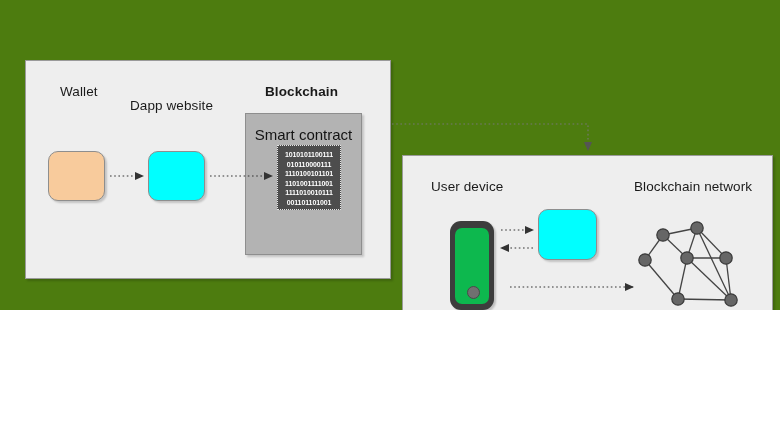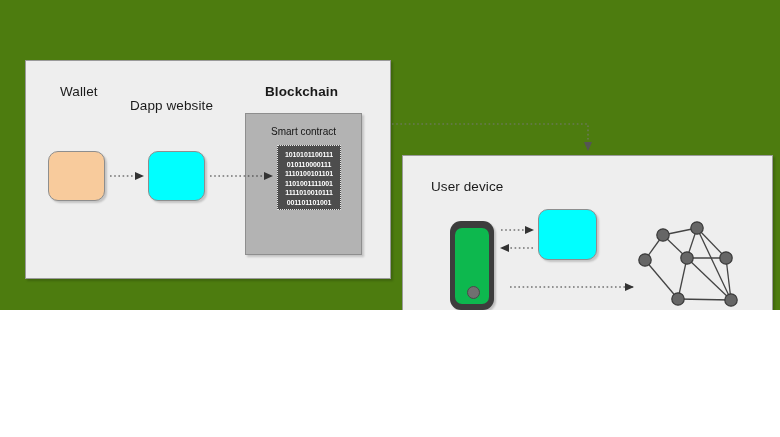--- a/index.html
+++ b/index.html
@@ -49,21 +49,21 @@
     left: 245px; top: 113px; width: 117px; height: 142px;
     background: #b3b3b3;
     border: 1px solid #8e8e8e;
     box-sizing: border-box;
     box-shadow: 2px 2px 2px rgba(0,0,0,0.18);
   }
   #smart-contract-label {
     position: absolute;
     left: 245px; top: 126px; width: 117px;
     text-align: center;
-    font-size: 10px;
+    font-size: 15px;
     color: #141414;
   }
   #smart-contract-box {
     position: absolute;
     left: 277px; top: 145px; width: 64px; height: 65px;
     background: #4d4d4d;
     border: 1px dotted #e6e6e6;
     box-sizing: border-box;
     padding-top: 4px;
   }
@@ -132,20 +132,21 @@
     <div class="bin-line">1111010010111</div>
     <div class="bin-line">001101101001</div>
   </div>
 
   <div class="rbox" id="wallet-box"></div>
   <div class="rbox" id="dapp-box"></div>
 
   <div class="panel" id="panel-right"></div>
 
   <div class="grp-label" style="left:431px; top:179px;text-align:right;">User device</div>
+  <div class="grp-label" style="left:634px; top:179px;">Blockchain network</div>
 
   <div id="phone">
     <div id="phone-screen"></div>
     <div id="phone-home"></div>
   </div>
 
   <div class="rbox" id="dapp-box-2"></div>
 
   <svg class="overlay" viewBox="0 0 780 437" xmlns="http://www.w3.org/2000/svg">
     <defs>

